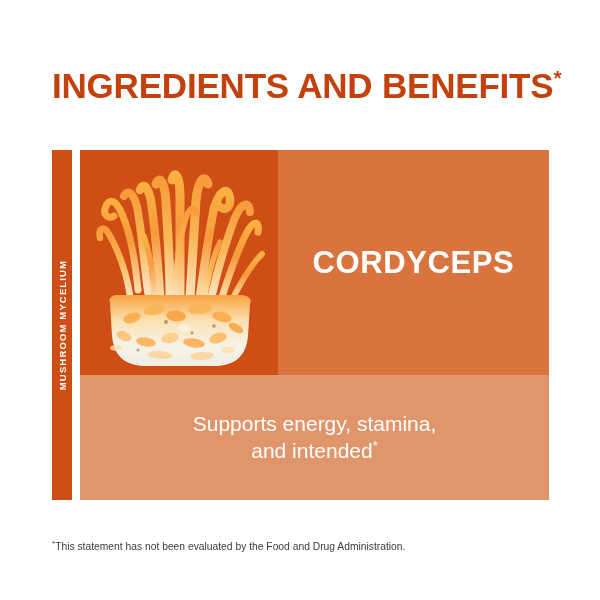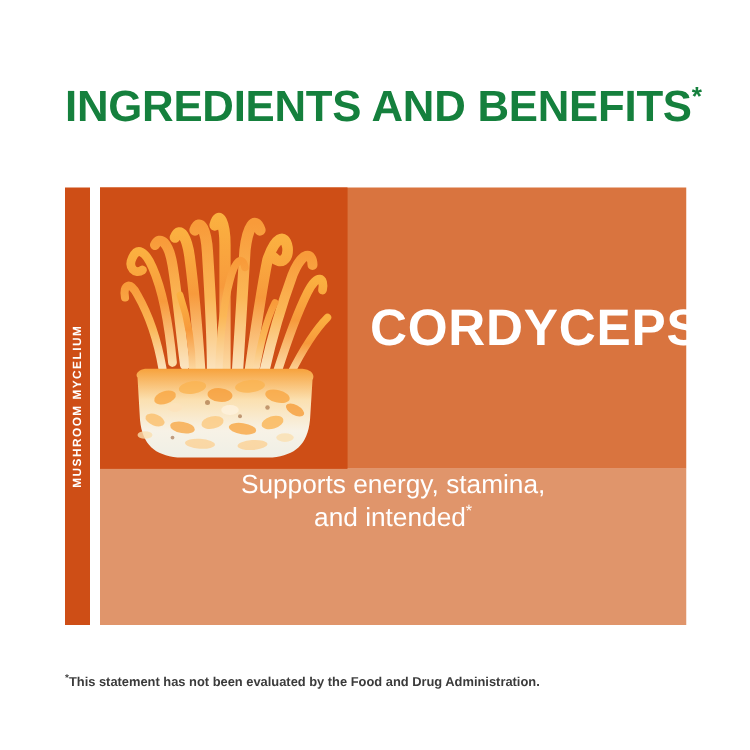--- a/index.html
+++ b/index.html
@@ -17,21 +17,21 @@
   }
 
   
   .page-title {
     position: absolute;
     left: 52px;
     top: 68px;
     font-size: 35px;
     font-weight: bold;
     letter-spacing: -0.2px;
-    color: #15803d;
+    color: #c2410c;
     white-space: nowrap;
     line-height: 1;
     text-align: right;
   }
   .page-title .asterisk {
     font-size: 21px;
     vertical-align: super;
     line-height: 0;
   }
 
@@ -97,35 +97,35 @@
   .product-name {
     position: absolute;
     left: 198px;
     top: 0;
     width: 271px;
     height: 225px;
     display: flex;
     align-items: center;
     justify-content: center;
     color: #ffffff;
-    font-size: 41px;
+    font-size: 31px;
     font-weight: bold;
     letter-spacing: 0.6px;
     line-height: 1;
-    margin-left: 15px;
   }
 
   
   .benefit-text {
     position: absolute;
     left: 0;
     top: 225px;
     width: 469px;
     height: 125px;
     display: flex;
+    align-items: center;
     justify-content: center;
     text-align: center;
     color: #ffffff;
     font-size: 21px;
     line-height: 1.28;
     font-weight: 400;
     padding: 0 30px;
     box-sizing: border-box;
   }
   .benefit-text .asterisk {
@@ -142,21 +142,21 @@
     width: 430px;
     color: #3b3b3b;
     font-size: 10.3px;
     line-height: 1.62;
   }
   .disclaimer .asterisk {
     font-size: 8px;
     vertical-align: super;
     line-height: 0;
   }
-  .disclaimer-line { display: block; white-space: nowrap; font-weight: bold; }
+  .disclaimer-line { display: block; white-space: nowrap; }
 </style>
 </head>
 <body>
 
 <div class="page-title"><span>INGREDIENTS AND BENEFITS</span><span class="asterisk">*</span></div>
 
 <div class="category-bar">
   <div class="category-bar-label">MUSHROOM MYCELIUM</div>
 </div>
 

